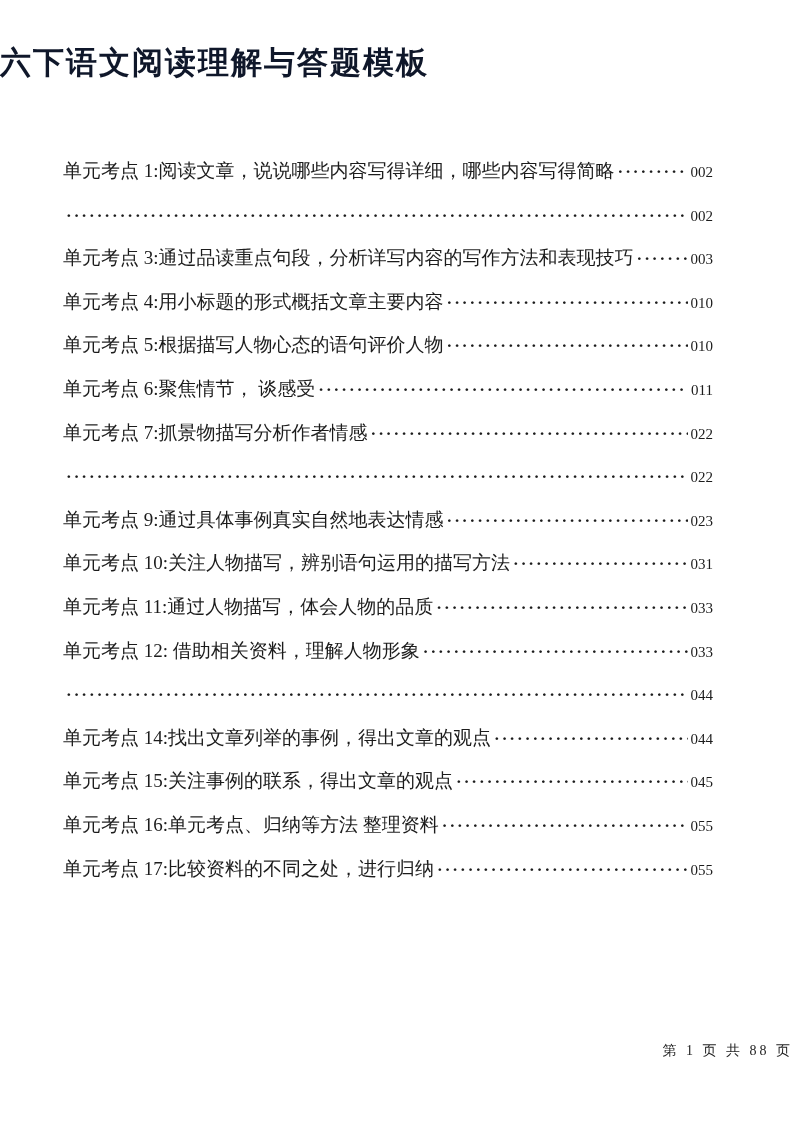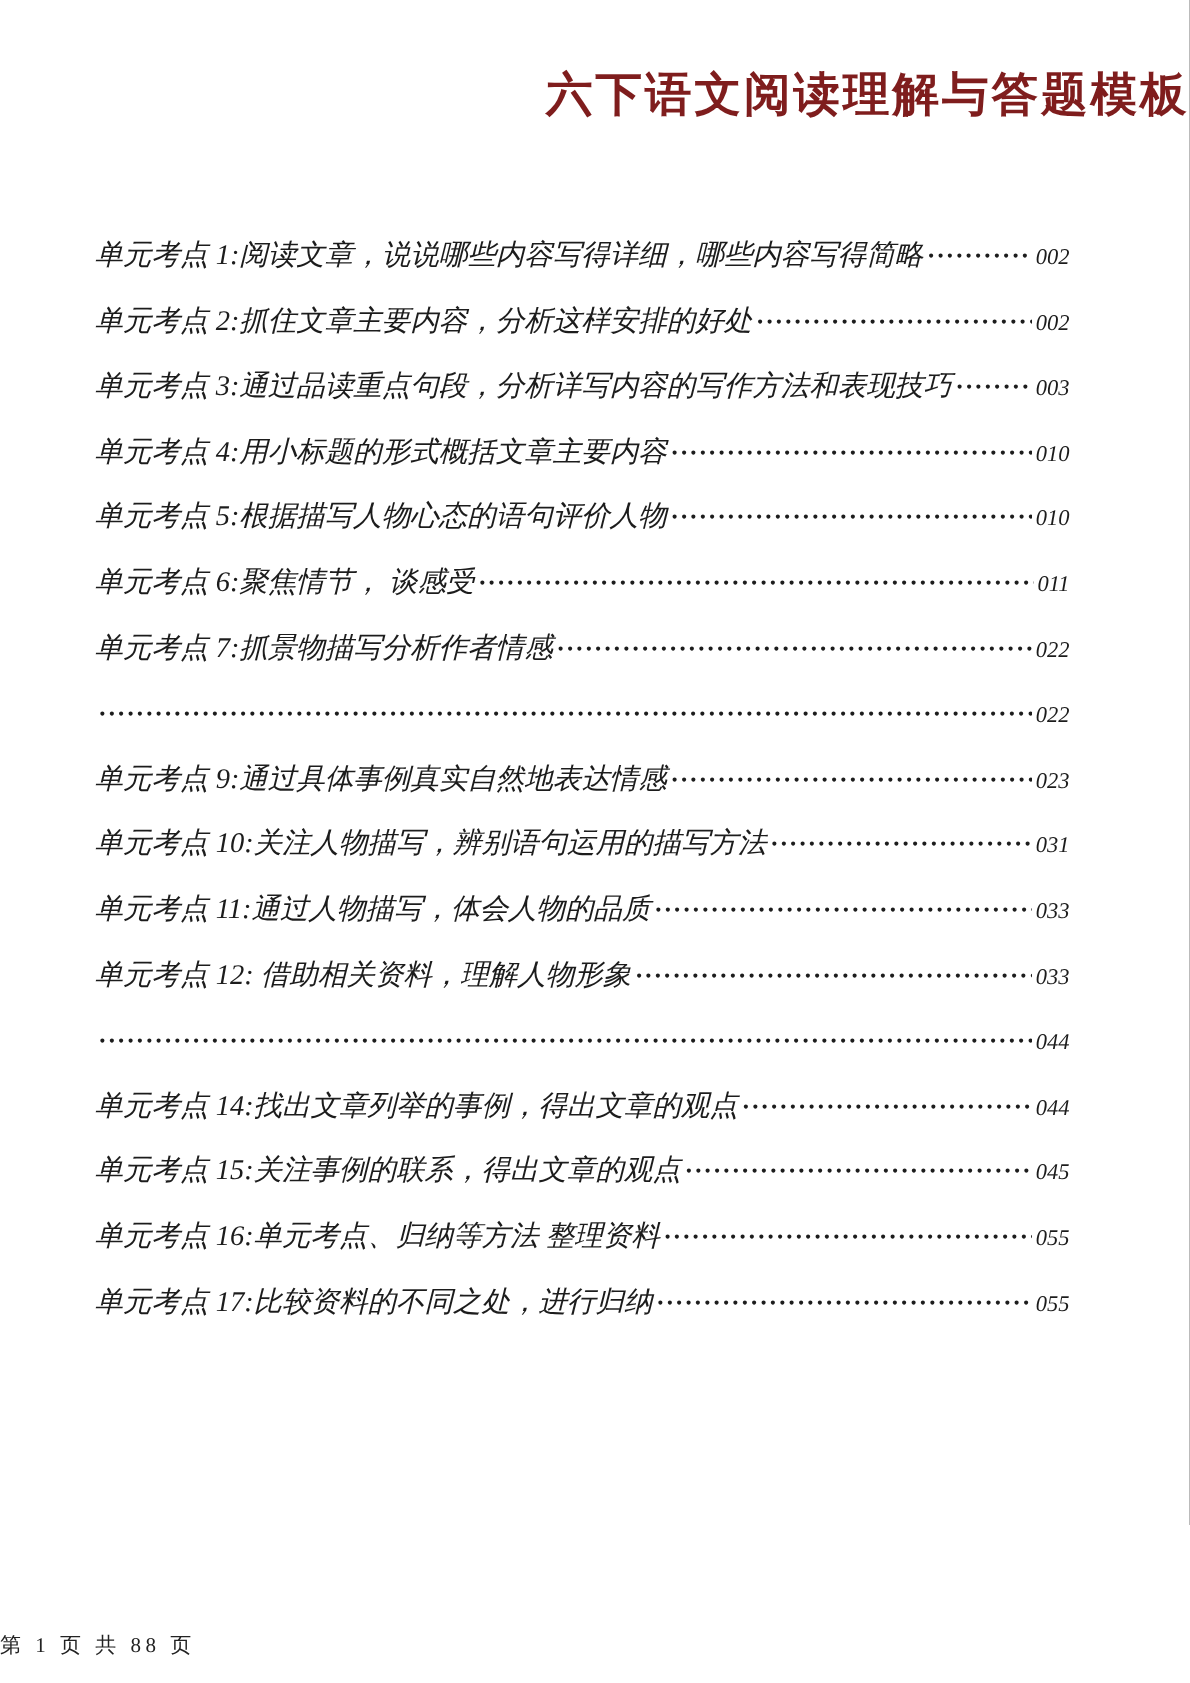--- a/index.html
+++ b/index.html
@@ -9,39 +9,38 @@
     width: 793px;
     height: 1122px;
     margin: 0 auto;
     background: #ffffff;
     color: #1c1c1c;
     font-family: "Liberation Serif", "DejaVu Serif", serif;
     overflow: hidden;
   }
   .doc-title {
     margin-top: 42px;
-    text-align: right;
+    text-align: left;
     font-size: 31px;
     font-weight: bold;
     letter-spacing: 2px;
-    color: #7f1d1d;
+    color: #0f172a;
   }
   .toc {
     position: absolute;
     top: 149px;
     left: 63px;
     right: 80px;
   }
   .toc-row {
     display: flex;
     align-items: baseline;
     height: 43.6px;
     font-size: 19px;
     line-height: 43.6px;
-    font-style: italic;
   }
   .toc-label {
     white-space: nowrap;
     flex: 0 0 auto;
   }
   .toc-dots {
     flex: 1 1 auto;
     overflow: hidden;
     white-space: nowrap;
     margin: 0 3px;
@@ -57,42 +56,40 @@
   .toc-page {
     flex: 0 0 auto;
     white-space: nowrap;
     font-size: 15px;
   }
   .page-footer {
     position: absolute;
     left: 0;
     right: 0;
     top: 1042px;
-    text-align: left;
+    text-align: right;
     font-size: 14px;
     letter-spacing: 3px;
     color: #222222;
-    margin-top: 46px;
   }
 </style>
 </head>
 <body>
 
 <div class="page">
 
   <h1 class="doc-title">六下语文阅读理解与答题模板</h1>
 
   <div class="toc" id="toc-list">
       <div class="toc-row">
         <span class="toc-label">单元考点 1:阅读文章，说说哪些内容写得详细，哪些内容写得简略</span>
         <span class="toc-dots"></span>
         <span class="toc-page">002</span>
       </div>
       <div class="toc-row">
-        <span class="toc-label">单元考点 2:抓住文章主要内容，分析这样安排的好处</span>
         <span class="toc-dots"></span>
         <span class="toc-page">002</span>
       </div>
       <div class="toc-row">
         <span class="toc-label">单元考点 3:通过品读重点句段，分析详写内容的写作方法和表现技巧</span>
         <span class="toc-dots"></span>
         <span class="toc-page">003</span>
       </div>
       <div class="toc-row">
         <span class="toc-label">单元考点 4:用小标题的形式概括文章主要内容</span>

